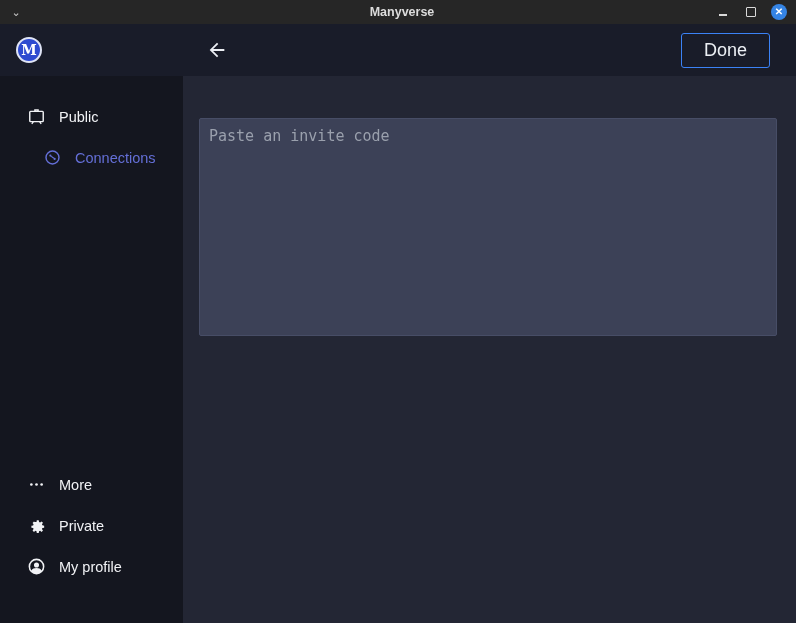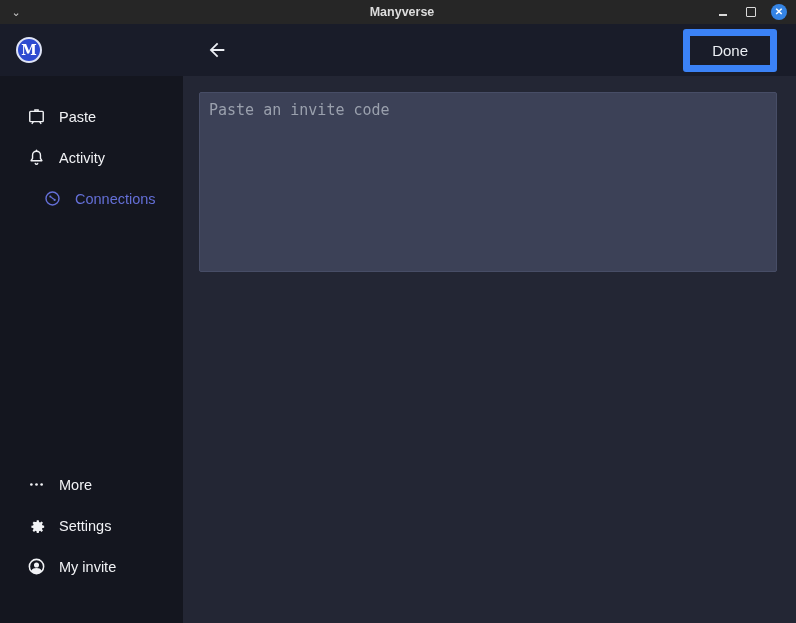--- a/index.html
+++ b/index.html
@@ -55,25 +55,25 @@
     color:#ffffff;font-weight:700;font-size:14px;
     display:flex;align-items:center;justify-content:center;
     font-family:"DejaVu Serif", serif;
   }
   .back-btn{
     margin-left:18px;width:32px;height:32px;
     display:flex;align-items:center;justify-content:center;
     color:#eceff4;cursor:pointer;
   }
   .done-btn{
-    margin-left:auto;margin-right:19px;
+    margin-left:auto;margin-right:26px;
     background:transparent;
-    border:7px solid #3b82f6;
+    border:1px solid #3b82f6;
     color:#eceff4;
-    font-size:15px;
+    font-size:18px;
     font-family:"Liberation Sans", sans-serif;
     padding:6px 22px;border-radius:3px;
     cursor:pointer;
   }
   
   .body-row{flex:1;display:flex;min-height:0;}
   .sidebar{
     width:183px;flex:0 0 183px;
     background:#14161f;
     display:flex;flex-direction:column;
@@ -88,29 +88,30 @@
   .nav-item .ic{width:19px;height:19px;display:flex;align-items:center;justify-content:center;flex:0 0 19px;}
   .nav-item svg{display:block;}
   .nav-item.active{color:#646fd7;margin-left:16px;}
   .sidebar-footer{margin-top:auto;padding-bottom:36px;}
   
   .main{
     flex:1;background:#232634;
     padding:16px 19px 0 16px;box-sizing:border-box;
   }
   .invite-textarea{
-    width:100%;height:180px;box-sizing:border-box;
+    width:100%;height:218px;box-sizing:border-box;
     background:#3c4157;
     border:1px solid #474d66;
     border-radius:2px;
     resize:none;outline:none;
     padding:7px 9px;
     font-family:"DejaVu Sans Mono", monospace;
     font-size:15px;line-height:1.35;
     color:#d4d7df;
+    margin-top:26px;
   }
   .invite-textarea::placeholder{color:#9aa0ad;opacity:1;}
 </style>
 </head>
 <body>
 
 <div class="window">
 
   <div class="titlebar">
     <div class="titlebar-chevron">⌄</div>
@@ -145,34 +146,24 @@
     <div class="sidebar">
 
       <div class="nav-item">
         <span class="ic">
           <svg width="19" height="19" viewBox="0 0 24 24" fill="none" stroke="#f1f2f5" stroke-width="1.8">
             <rect x="3.5" y="5.5" width="17" height="13" rx="1"></rect>
             <path d="M10 5.5V3.8h4v1.7" stroke-linecap="round"></path>
             <path d="M8 18.5l-1.5 2.2M16 18.5l1.5 2.2" stroke-linecap="round"></path>
           </svg>
         </span>
-        <span>Paste</span>
-      </div>
-
-
-      <div class="nav-item">
-        <span class="ic">
-          <svg width="19" height="19" viewBox="0 0 24 24" fill="none" stroke="#f1f2f5" stroke-width="1.8">
-            <path d="M12 4a5 5 0 0 1 5 5v4l1.8 3H5.2L7 13V9a5 5 0 0 1 5-5z" stroke-linejoin="round"></path>
-            <path d="M10.5 19.5a1.6 1.6 0 0 0 3 0" stroke-linecap="round"></path>
-            <path d="M12 4V2.8" stroke-linecap="round"></path>
-          </svg>
-        </span>
-        <span>Activity</span>
-      </div>
+        <span>Public</span>
+      </div>
+
+
 
       <div class="nav-item active">
         <span class="ic">
           <svg width="19" height="19" viewBox="0 0 24 24" fill="none" stroke="#646fd7" stroke-width="1.8">
             <circle cx="12" cy="12" r="8.2"></circle>
             <circle cx="9.3" cy="9.5" r="1.4" fill="#646fd7" stroke="none"></circle>
             <circle cx="14.7" cy="13.8" r="1.4" fill="#646fd7" stroke="none"></circle>
             <path d="M10.3 10.5l3.4 2.5" stroke-width="1.4"></path>
           </svg>
         </span>
@@ -191,30 +182,30 @@
           </span>
           <span>More</span>
         </div>
 
         <div class="nav-item">
           <span class="ic">
             <svg width="19" height="19" viewBox="0 0 24 24" fill="#f1f2f5">
               <path d="M12 8.5A3.5 3.5 0 1 0 12 15.5 3.5 3.5 0 0 0 12 8.5zm0 5.5a2 2 0 1 1 0-4 2 2 0 0 1 0 4zm8.6-1l-2-.35a6.7 6.7 0 0 0-.5-1.2l1.17-1.66-1.56-1.56-1.66 1.17a6.7 6.7 0 0 0-1.2-.5L14.5 7h-2.2l-.35 2a6.7 6.7 0 0 0-1.2.5L9.1 8.33 7.53 9.9l1.17 1.66a6.7 6.7 0 0 0-.5 1.2l-2 .35v2.2l2 .35c.12.42.29.83.5 1.2L7.53 18.5l1.56 1.56 1.66-1.17c.38.21.78.38 1.2.5l.35 2h2.2l.35-2c.42-.12.83-.29 1.2-.5l1.66 1.17 1.56-1.56-1.17-1.66c.21-.38.38-.78.5-1.2l2-.35v-2.2z" transform="translate(-1.4 -2.4) scale(1.12)"></path>
             </svg>
           </span>
-          <span>Settings</span>
+          <span>Private</span>
         </div>
 
         <div class="nav-item">
           <span class="ic">
             <svg width="19" height="19" viewBox="0 0 24 24" fill="#f1f2f5">
               <path d="M12 2a10 10 0 1 0 0 20 10 10 0 0 0 0-20zm0 2a8 8 0 0 1 8 8c0 1.85-.63 3.55-1.69 4.9-1.1-1.8-3.44-2.9-6.31-2.9s-5.21 1.1-6.31 2.9A7.96 7.96 0 0 1 4 12a8 8 0 0 1 8-8zm0 2.8a3.2 3.2 0 1 0 0 6.4 3.2 3.2 0 0 0 0-6.4z"></path>
             </svg>
           </span>
-          <span>My invite</span>
+          <span>My profile</span>
         </div>
 
       </div>
     </div>
 
     <div class="main">
       <textarea class="invite-textarea" spellcheck="false" placeholder="Paste an invite code" style=""></textarea>
     </div>
 
   </div>

